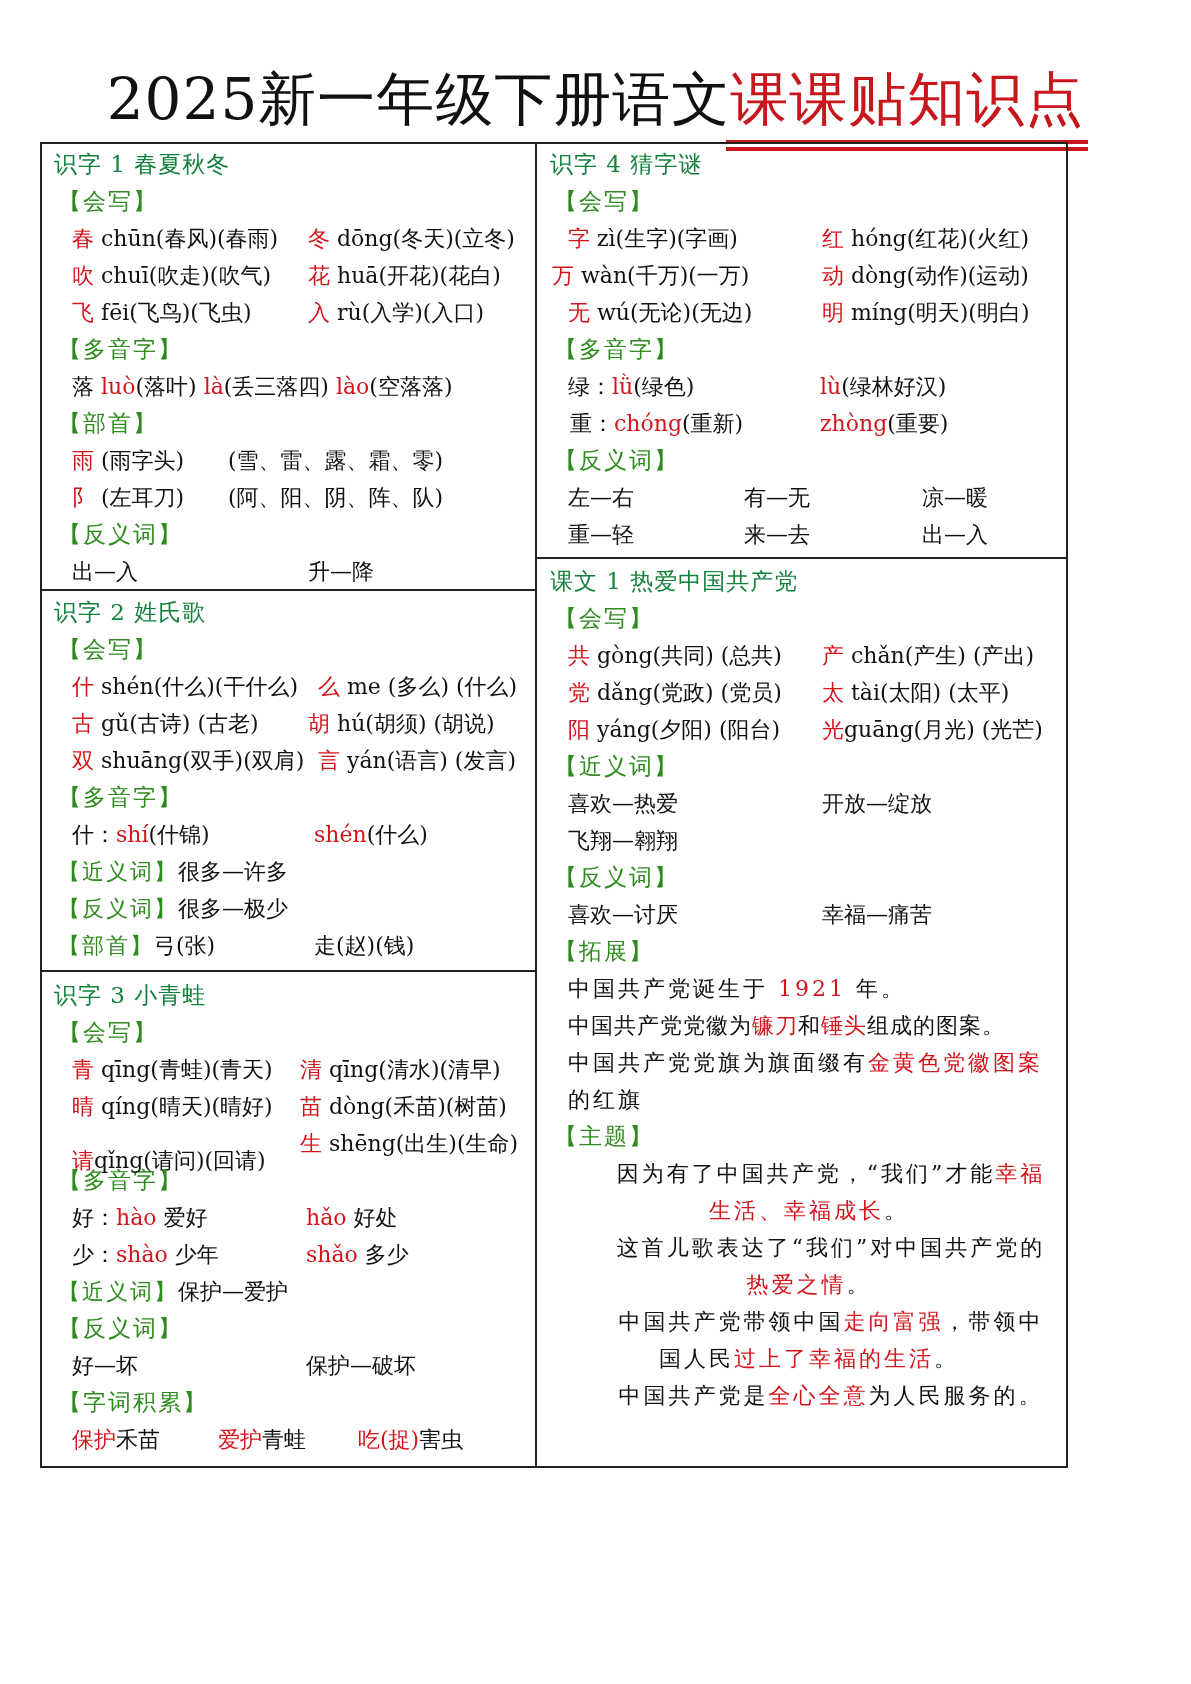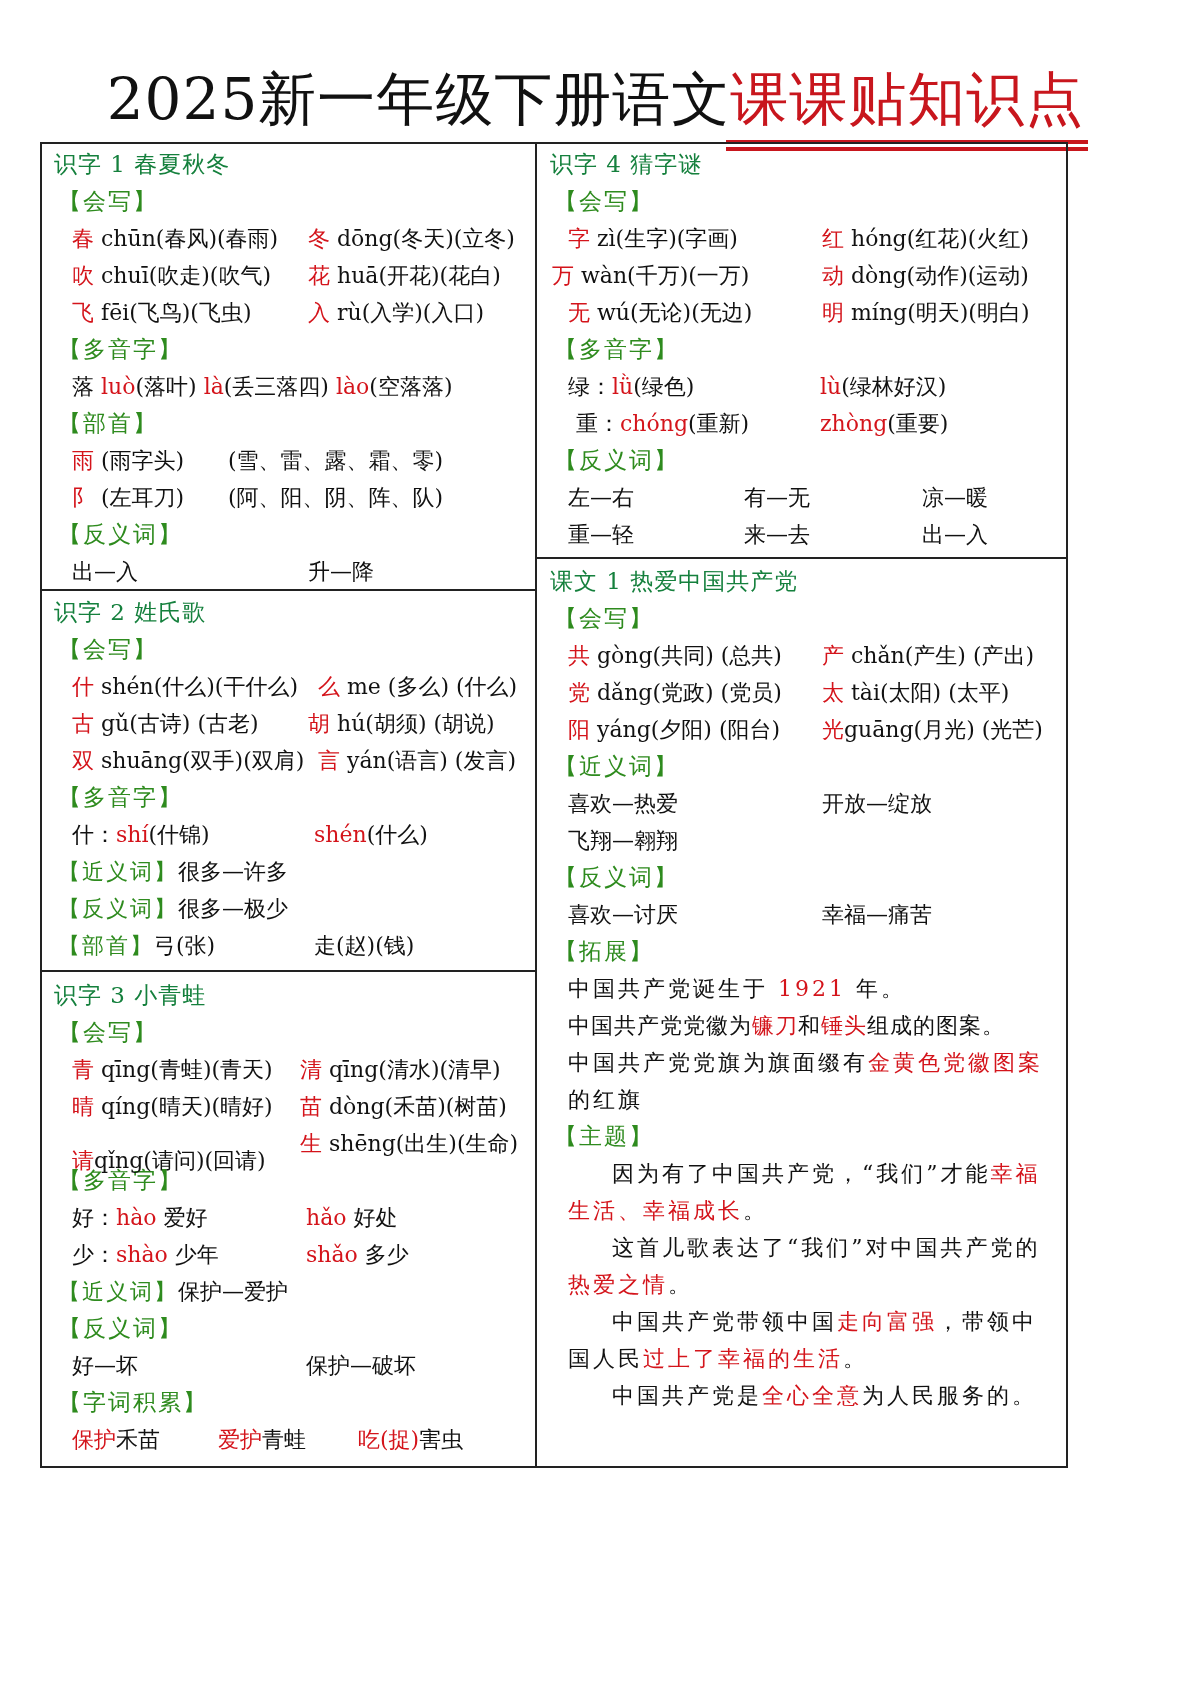--- a/index.html
+++ b/index.html
@@ -45,21 +45,21 @@
     padding-left: 22px; position: relative;
   }
   .row .cell { position: absolute; top: 0; white-space: nowrap; }
   .red { color: #d4141b; }
   .py { font-family: "DejaVu Serif", "Liberation Serif", serif; }
   .inline-tag { color: #2e8b1e; letter-spacing: 2px; }
   .para {
     font-size: 22px; line-height: 37px; padding-left: 30px; padding-right: 14px;
     letter-spacing: 3px;
   }
-  .indent { text-indent: 44px; }
+  .indent { text-indent: 44px; text-align: center; }
 </style>
 </head>
 <body>
 
 <div class="title">
   <span class="t-black">2025新一年级下册语文</span><span class="t-red">课课贴知识点</span>
 </div>
 
 <div class="frame"></div>
 <div class="col-div"></div>
@@ -190,21 +190,21 @@
   <div class="row">
     <span class="cell" style="left:30px;"><span class="red">无</span><span class="py"> wú(无论)(无边)</span></span>
     <span class="cell" style="left:284px;"><span class="red">明</span><span class="py"> míng(明天)(明白)</span></span>
   </div>
   <div class="tag">【多音字】</div>
   <div class="row">
     <span class="cell" style="left:30px;"><span>绿：</span><span class="red py">lǜ</span><span>(绿色)</span></span>
     <span class="cell" style="left:282px;"><span class="red py">lù</span><span>(绿林好汉)</span></span>
   </div>
   <div class="row">
-    <span class="cell" style="left:38px;"><span>重：</span><span class="red py">chóng</span><span>(重新)</span></span>
+    <span class="cell" style="left:32px;"><span>重：</span><span class="red py">chóng</span><span>(重新)</span></span>
     <span class="cell" style="left:282px;"><span class="red py">zhòng</span><span>(重要)</span></span>
   </div>
   <div class="tag">【反义词】</div>
   <div class="row">
     <span class="cell" style="left:30px;">左—右</span>
     <span class="cell" style="left:206px;">有—无</span>
     <span class="cell" style="left:384px;">凉—暖</span>
   </div>
   <div class="row">
     <span class="cell" style="left:30px;">重—轻</span>

